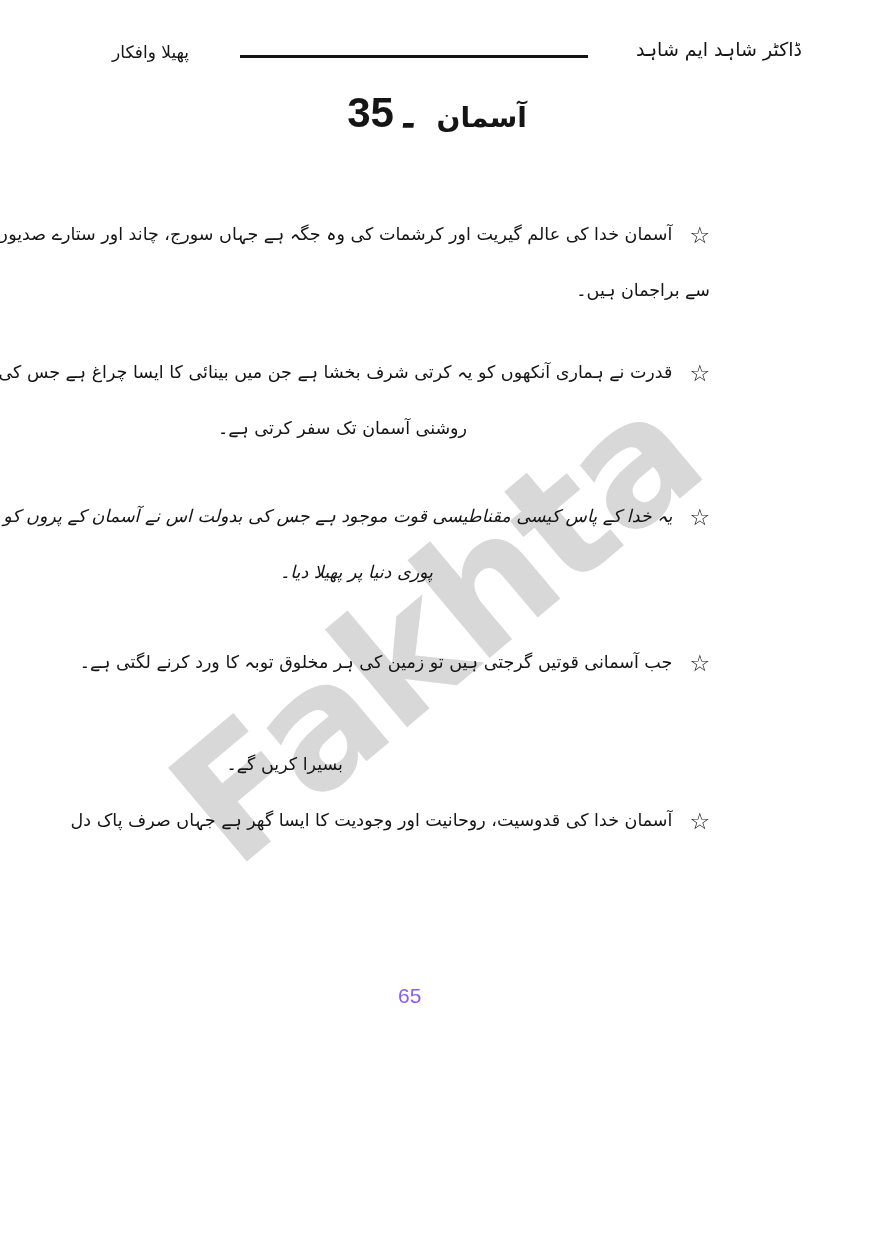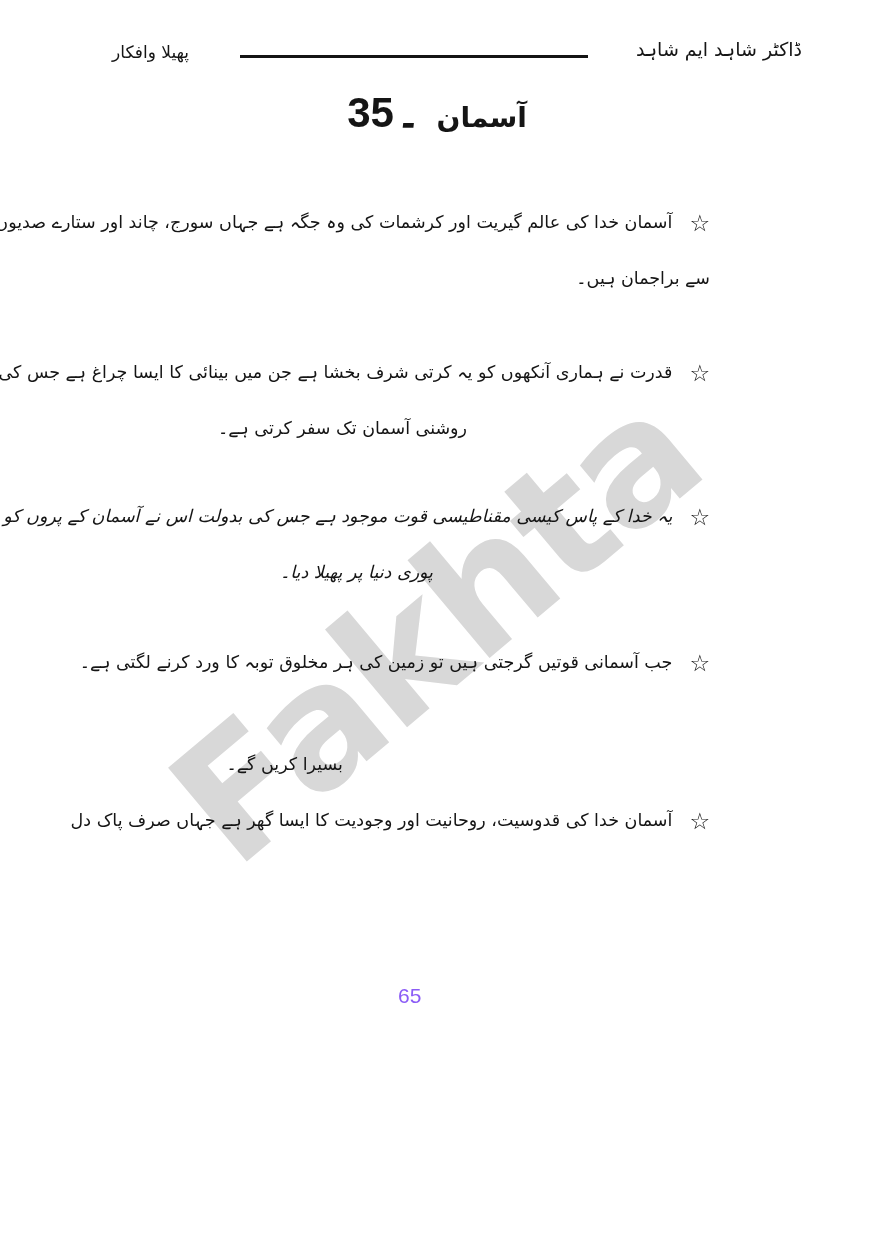--- a/index.html
+++ b/index.html
@@ -57,21 +57,21 @@
     text-align:right;
     font-size:17.5px;
   }
   .b-line{white-space:nowrap;height:56px;line-height:56px;}
   .star{
     font-size:23px;
     margin-left:17px;
     display:inline-block;
     vertical-align:middle;
   }
-  .b1{top:194px;} .b2{top:344px;} .b3{top:488px;font-style:italic;} .b4{top:634px;text-align:right;} .b5{top:736px;}
+  .b1{top:206px;} .b2{top:344px;} .b3{top:488px;font-style:italic;} .b4{top:634px;text-align:right;} .b5{top:736px;}
   .b1 .l2{}
   .b2 .l2{margin-right:243px;}
   .b3 .l2{margin-right:277px;}
   .b5 .l2{margin-right:367px;}
   
   .page-number{
     position:absolute;left:398px;top:984px;
     font-family:"Liberation Sans","DejaVu Sans",sans-serif;
     font-size:21px;color:#8b5cf6;
   }

